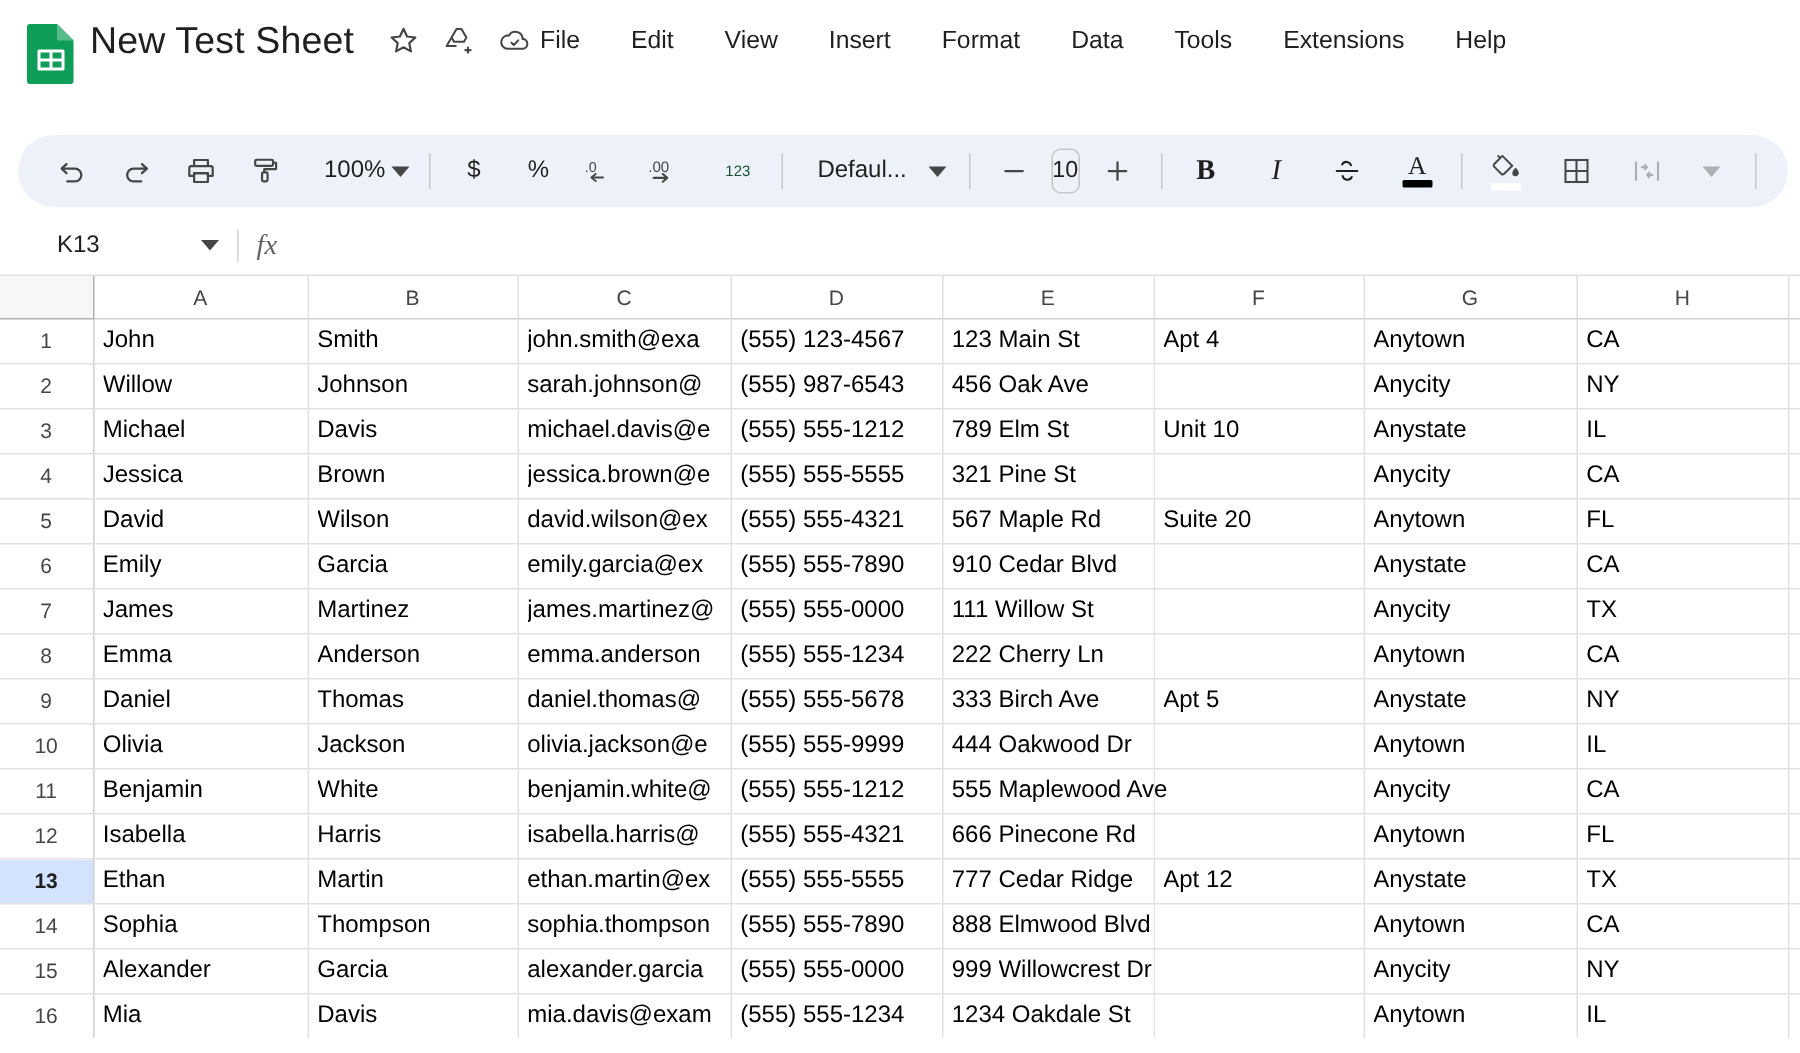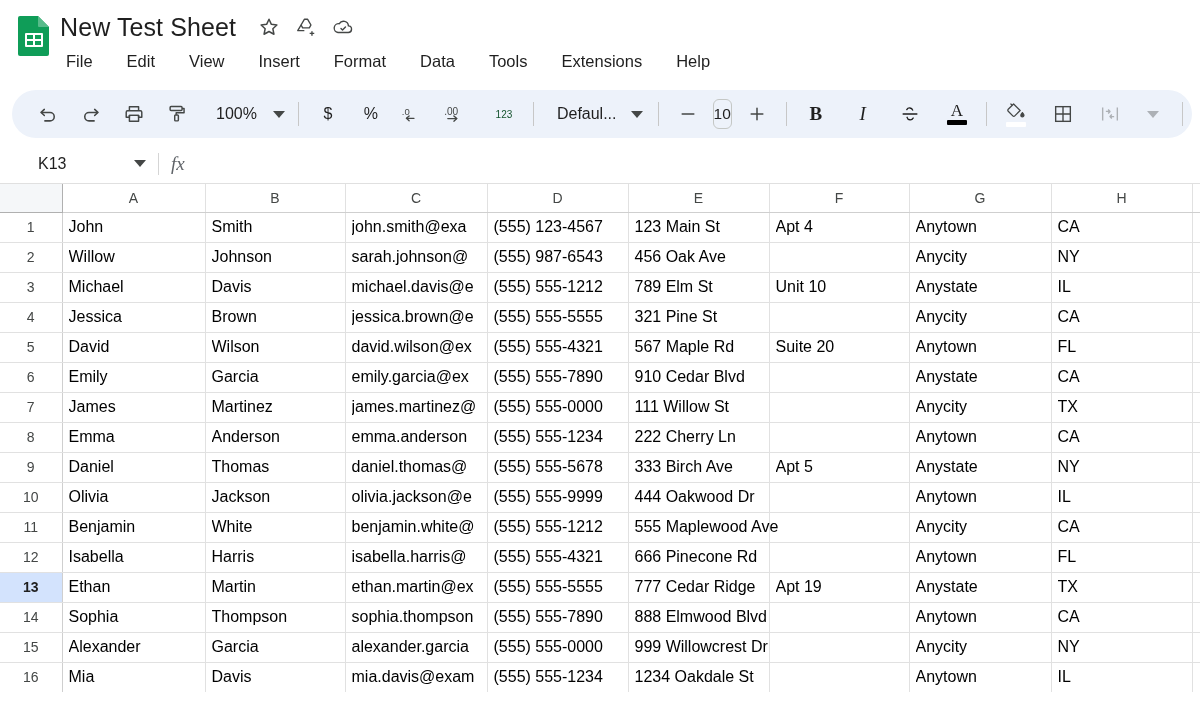--- a/index.html
+++ b/index.html
@@ -18,21 +18,21 @@
     align-items: flex-start;
     padding: 10px 0 0 14px;
     background: #ffffff;
   }
   .logo-wrap {
     width: 40px; height: 54px;
     display: flex; align-items: flex-start; justify-content: center;
     padding-top: 4px;
     flex: 0 0 auto;
   }
-  .title-block { display: flex; flex-direction: column; margin-left: 6px; }
+  .title-block { display: flex; flex-direction: row; margin-left: 6px; }
   .title-row { display: flex; align-items: center; height: 34px; }
   .doc-title {
     font-size: 25px;
     color: #1f1f1f;
     letter-spacing: .1px;
     font-weight: 400;
     white-space: nowrap;
   }
   .title-icons { display: flex; align-items: center; gap: 15px; margin-left: 22px; }
   .ticon { width: 22px; height: 22px; display: block; cursor: pointer; }
@@ -87,21 +87,21 @@
     margin: 0 11px;
     flex: 0 0 auto;
   }
   .tb-text {
     font-size: 16px;
     color: #1f1f1f;
     padding: 0 4px;
     white-space: nowrap;
   }
   .tb-zoom {
-    display: flex; align-items: center; gap: 12px;
+    display: flex; align-items: center; gap: 0;
     padding: 0 2px 0 6px; height: 36px; border-radius: 6px; cursor: pointer;
   }
   .tb-font {
     display: flex; align-items: center; gap: 10px;
     padding: 0 4px 0 8px; height: 36px; border-radius: 6px; cursor: pointer;
   }
   .caret {
     width: 0; height: 0;
     border-left: 6px solid transparent;
     border-right: 6px solid transparent;
@@ -832,21 +832,21 @@
           <td>
             <span class="cell-txt">ethan.martin@ex</span>
           </td>
           <td>
             <span class="cell-txt">(555) 555-5555</span>
           </td>
           <td>
             <span class="cell-txt">777 Cedar Ridge</span>
           </td>
           <td>
-            <span class="cell-txt">Apt 19</span>
+            <span class="cell-txt">Apt 12</span>
           </td>
           <td>
             <span class="cell-txt">Anystate</span>
           </td>
           <td>
             <span class="cell-txt">TX</span>
           </td>
           <td class="pad"></td>
         </tr>
         <tr>

